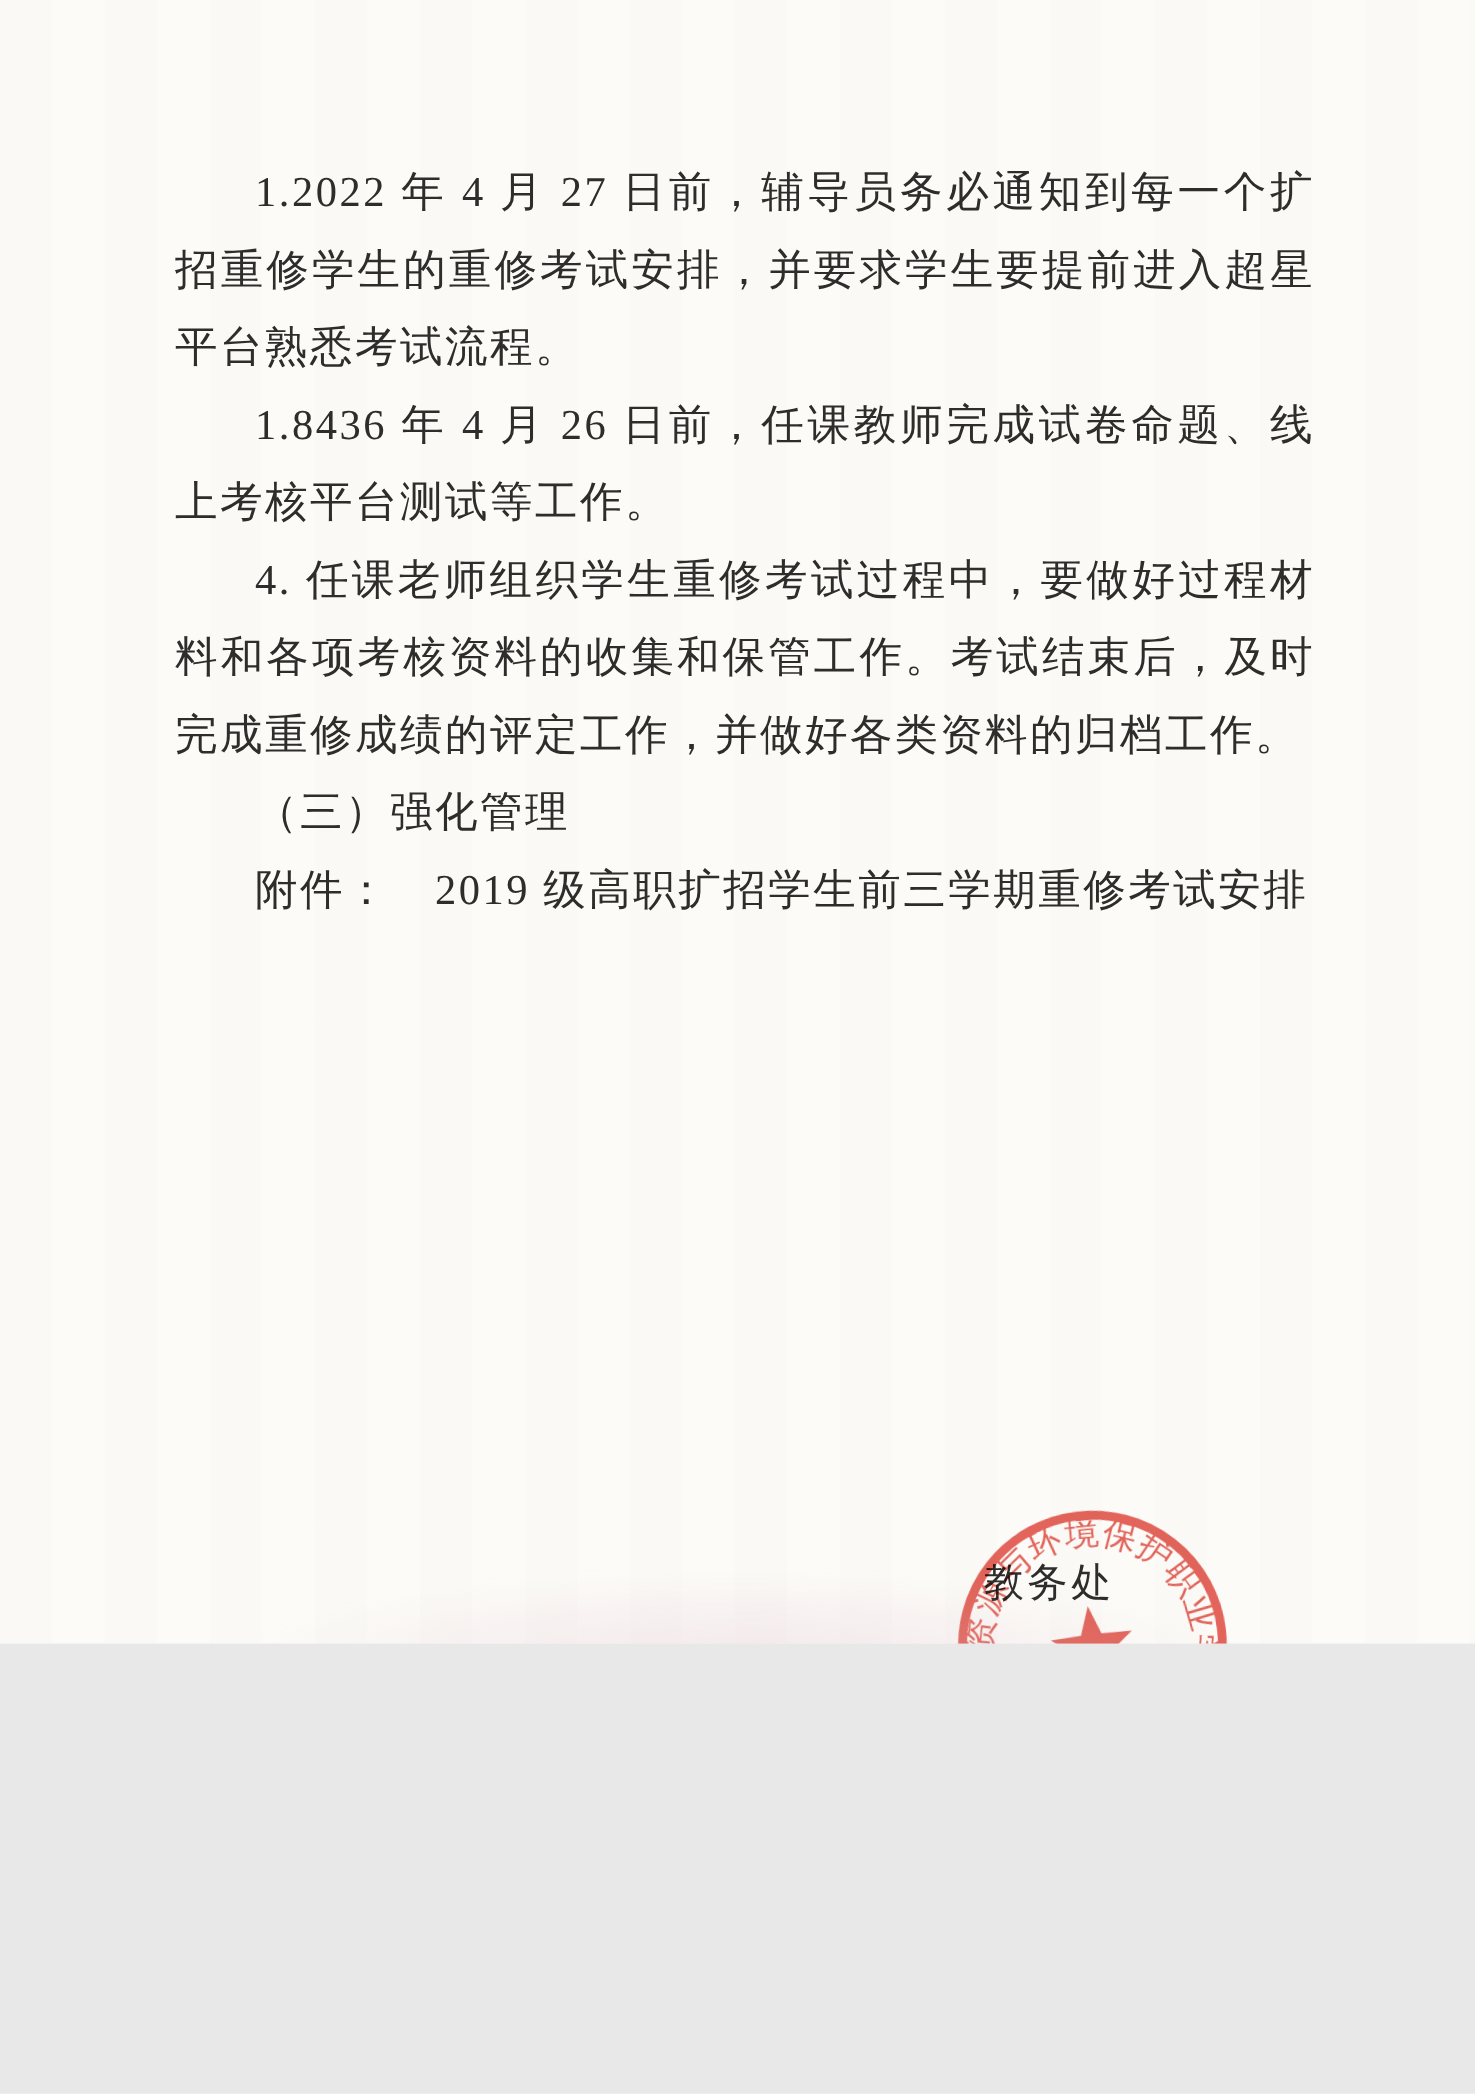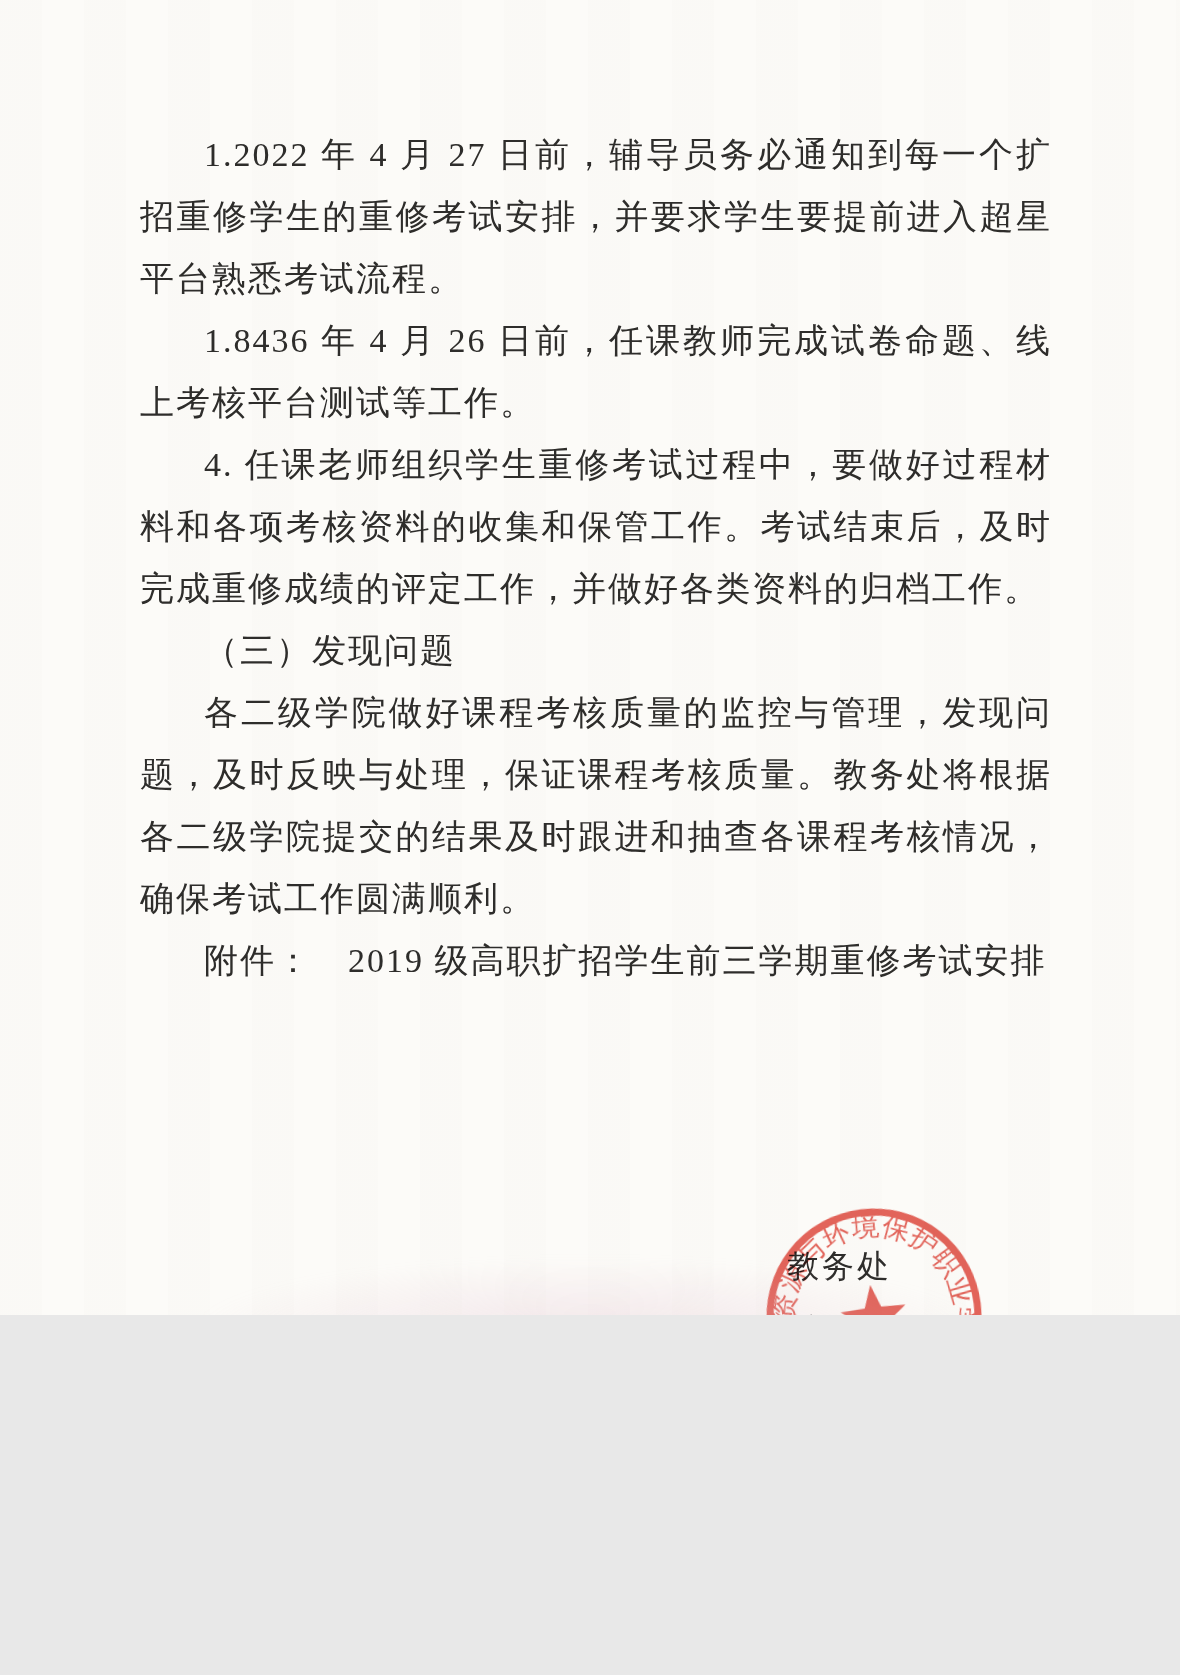--- a/index.html
+++ b/index.html
@@ -75,22 +75,21 @@
 </head>
 <body>
 
 <div class="page">
 
   <main class="doc-body">
     <div id="paragraphs">
         <p class="para">1.2022 年 4 月 27 日前，辅导员务必通知到每一个扩招重修学生的重修考试安排，并要求学生要提前进入超星平台熟悉考试流程。</p>
         <p class="para">1.8436 年 4 月 26 日前，任课教师完成试卷命题、线上考核平台测试等工作。</p>
         <p class="para">4. 任课老师组织学生重修考试过程中，要做好过程材料和各项考核资料的收集和保管工作。考试结束后，及时完成重修成绩的评定工作，并做好各类资料的归档工作。</p>
-        <p class="para">（三）发现问题</p>
-        <p class="para">各二级学院做好课程考核质量的监控与管理，发现问题，及时反映与处理，保证课程考核质量。教务处将根据各二级学院提交的结果及时跟进和抽查各课程考核情况，确保考试工作圆满顺利。</p>
+        <p class="para">（三）强化管理</p>
         <p class="para">附件：　2019 级高职扩招学生前三学期重修考试安排</p>
       </div>
   </main>
 
   <div class="sig-dept">教务处</div>
 
   <div class="sig-date">2022 年 4 月 16 日</div>
 
   <div class="seal">
     <svg width="222" height="222" viewBox="0 0 220 220">

